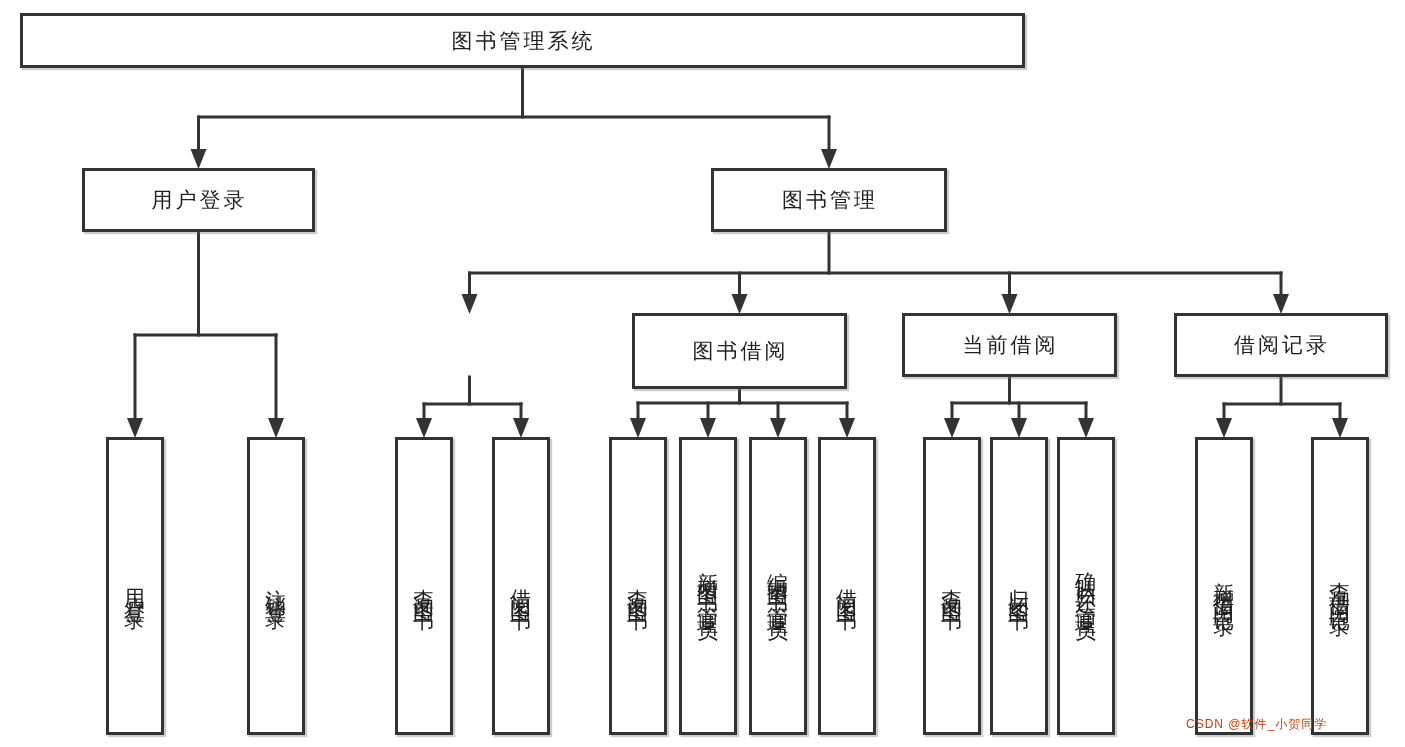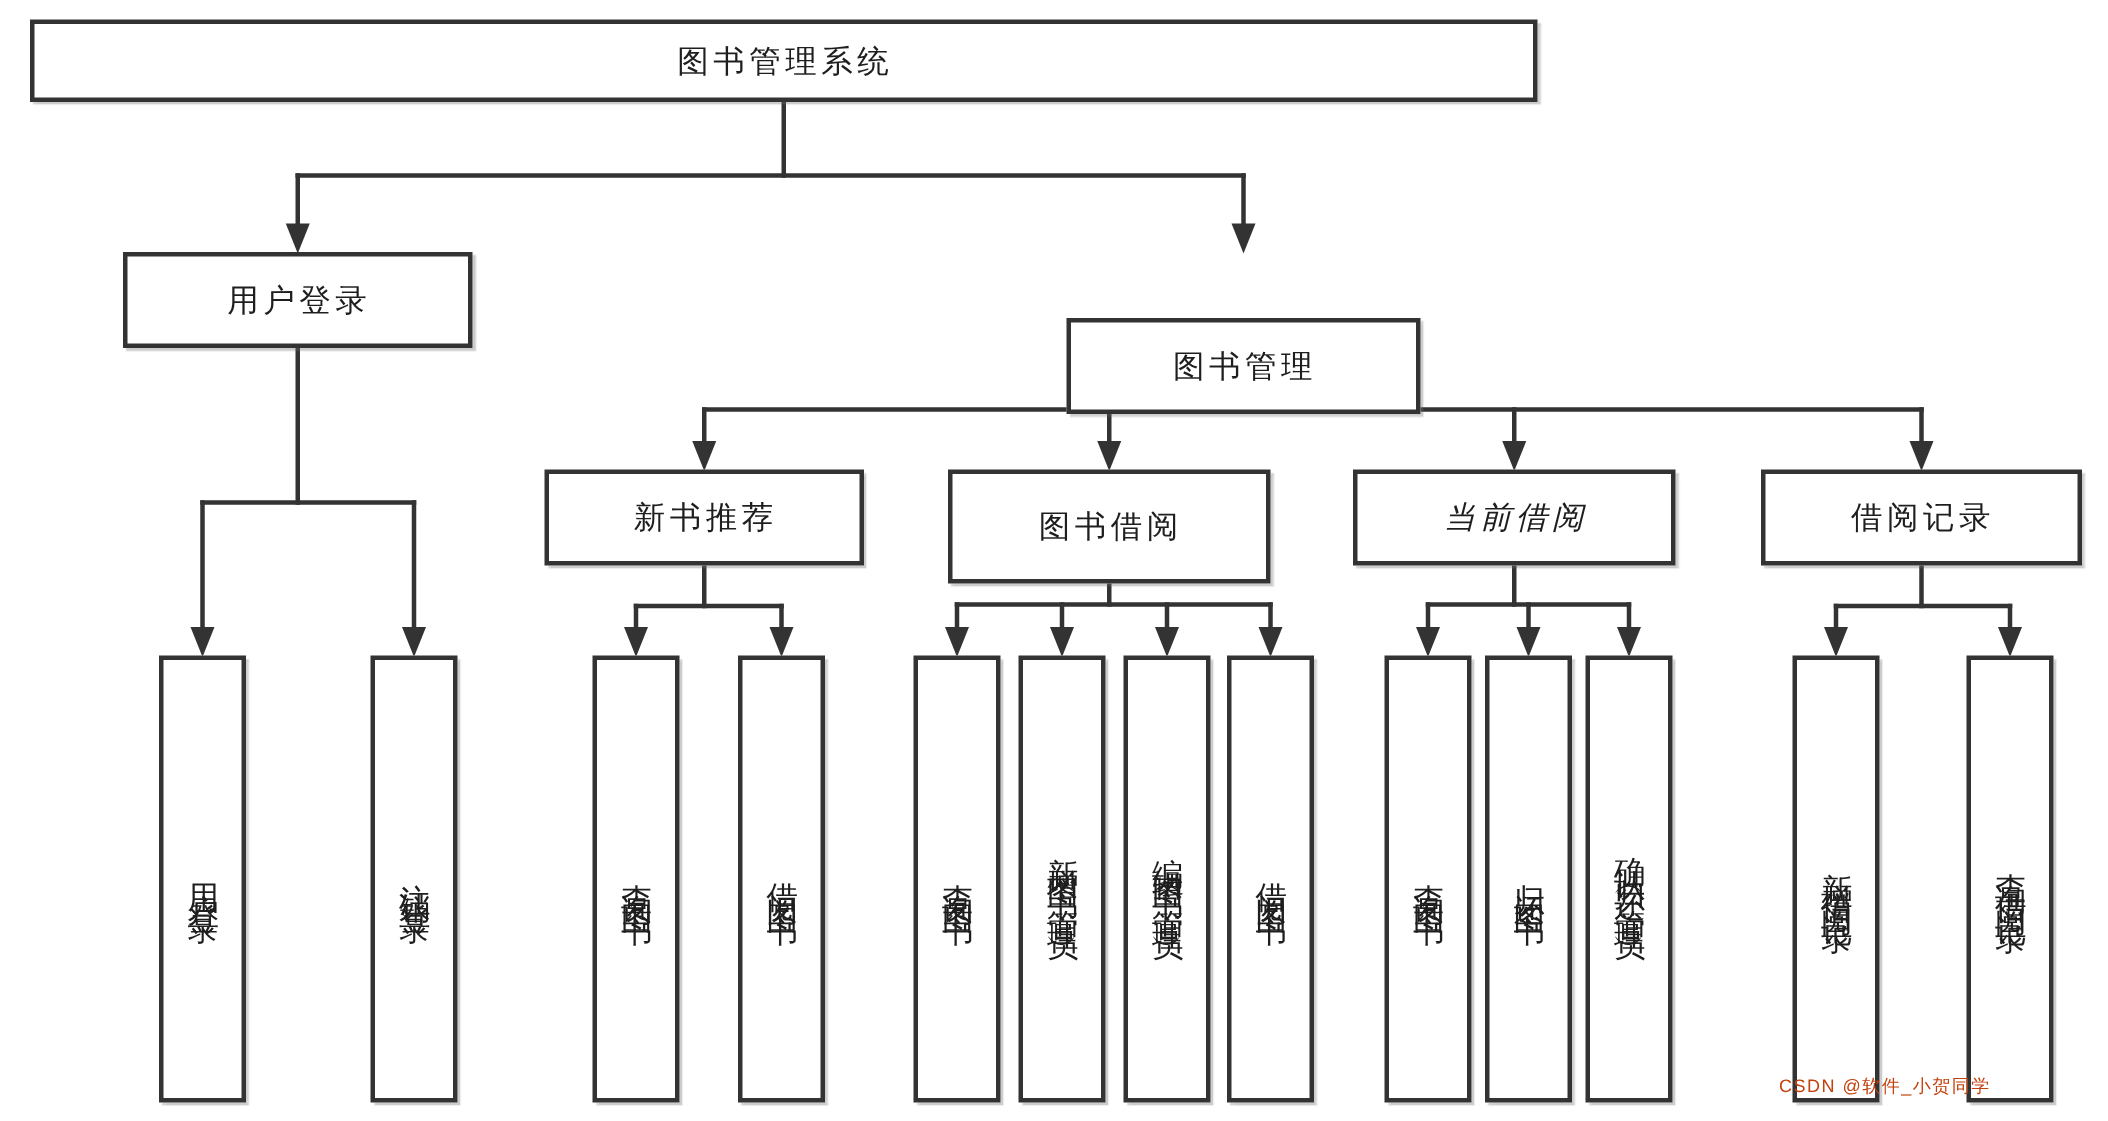--- a/index.html
+++ b/index.html
@@ -105,30 +105,27 @@
       <line x1="1340" y1="404" x2="1340" y2="421" stroke="#333333" stroke-width="3" stroke-linecap="square"></line>
       <polygon points="1340,438 1332,418 1348,418" fill="#333333"></polygon>
     </svg>
   <div id="nodes">
       <div class="box h" style="left: 20px; top: 13px; width: 1005px; height: 55px; border-color: rgb(51, 51, 51);">
         <span>图书管理系统</span>
       </div>
       <div class="box h" style="left: 82px; top: 168px; width: 233px; height: 64px; border-color: rgb(51, 51, 51);">
         <span>用户登录</span>
       </div>
-      <div class="box h" style="left: 711px; top: 168px; width: 236px; height: 64px; border-color: rgb(51, 51, 51); margin-top: 44px;">
+      <div class="box h" style="left: 711px; top: 168px; width: 236px; height: 64px; border-color: rgb(51, 51, 51);">
         <span>图书管理</span>
-      </div>
-      <div class="box h" style="left: 363px; top: 313px; width: 213px; height: 64px; border-color: rgb(51, 51, 51);">
-        <span>新书推荐</span>
       </div>
       <div class="box h" style="left: 632px; top: 313px; width: 215px; height: 76px; border-color: rgb(51, 51, 51);">
         <span>图书借阅</span>
       </div>
-      <div class="box h" style="left: 902px; top: 313px; width: 215px; height: 64px; border-color: rgb(51, 51, 51); font-style: italic;">
+      <div class="box h" style="left: 902px; top: 313px; width: 215px; height: 64px; border-color: rgb(51, 51, 51);">
         <span>当前借阅</span>
       </div>
       <div class="box h" style="left: 1174px; top: 313px; width: 214px; height: 64px; border-color: rgb(51, 51, 51); justify-content: center;">
         <span>借阅记录</span>
       </div>
       <div class="box v" style="left: 106px; top: 437px; width: 58px; height: 298px; border-color: rgb(51, 51, 51);">
         <span>用户登录</span>
       </div>
       <div class="box v" style="left: 247px; top: 437px; width: 58px; height: 298px; border-color: rgb(51, 51, 51);">
         <span>注销登录</span>

